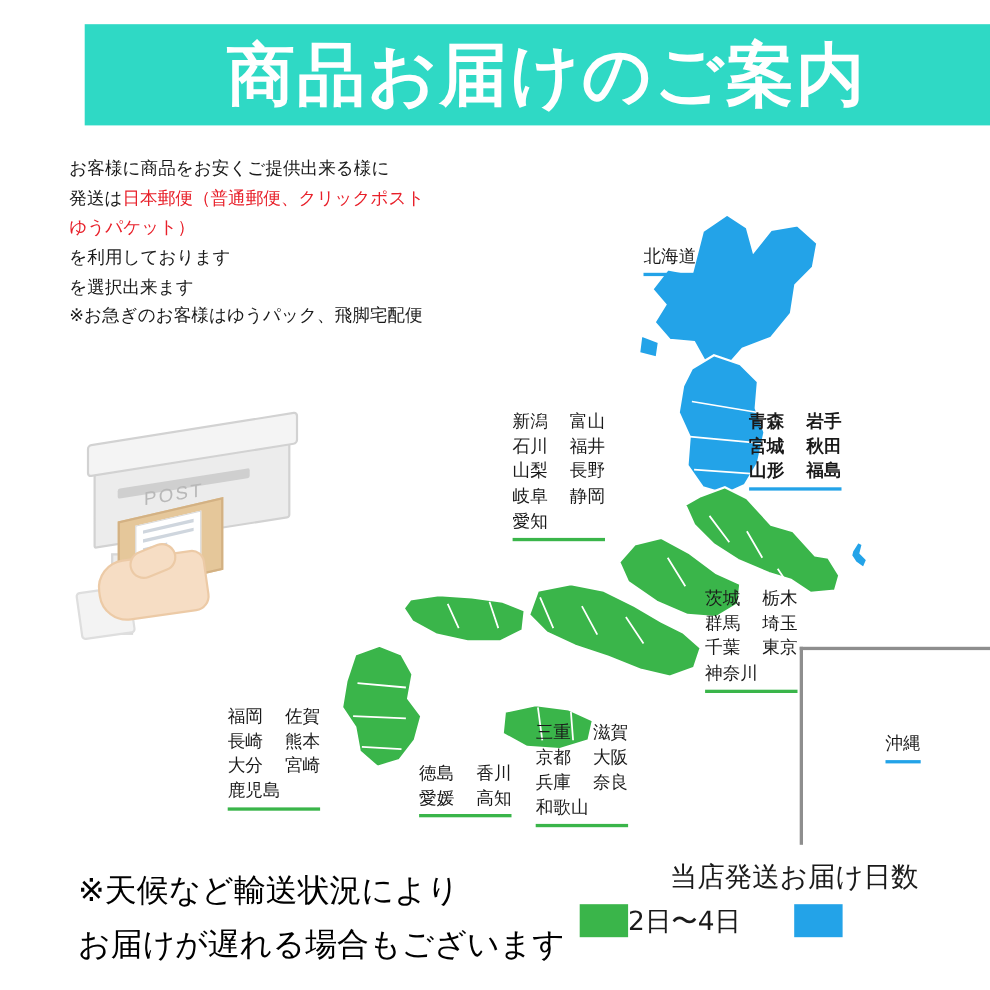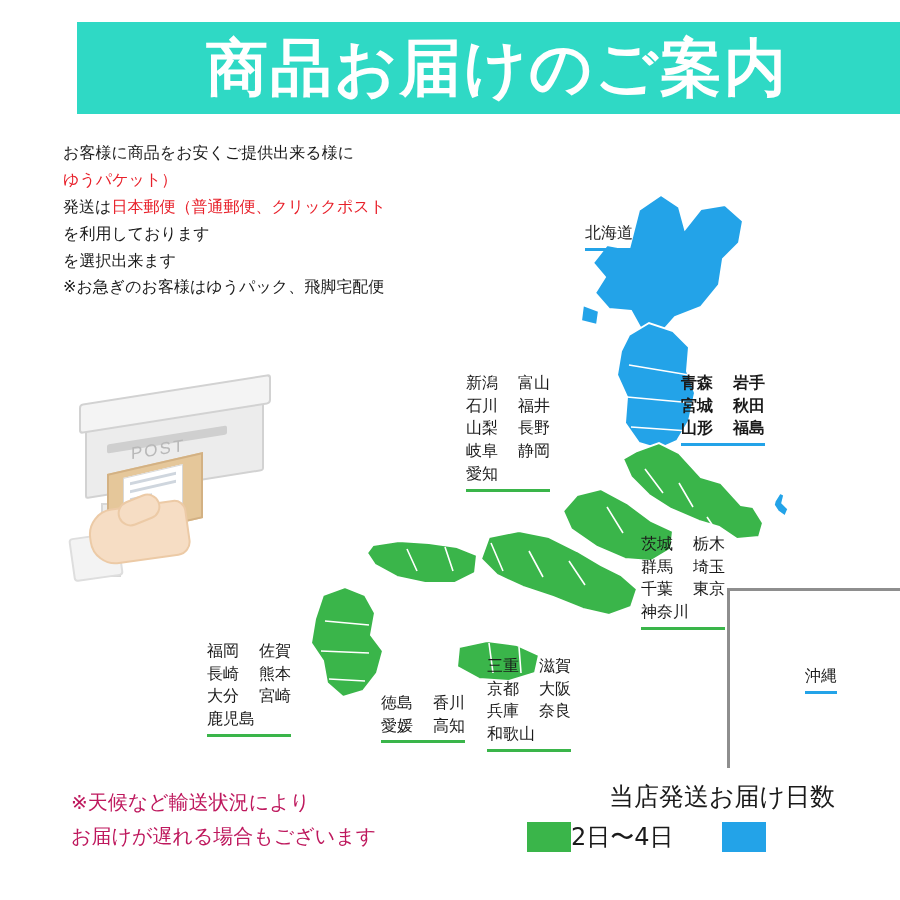--- a/index.html
+++ b/index.html
@@ -227,22 +227,22 @@
   }
 
   
   .footer-note {
     position: absolute;
     left: 24px;
     top: 785px;
     width: 470px;
   }
   .footer-note .fl {
-    font-size: 20px;
-    color: #be185d;
+    font-size: 29px;
+    color: #000000;
     line-height: 1.7;
     white-space: nowrap;
   }
   .legend {
     position: absolute;
     left: 480px;
     top: 780px;
     width: 390px;
   }
   .legend-title {
@@ -277,22 +277,22 @@
 <body>
 
 <div id="page">
 
   <div class="header-band">
     <div class="header-title">商品お届けのご案内</div>
   </div>
 
   <div class="intro">
     <div class="intro-line">お客様に商品をお安くご提供出来る様に</div>
+    <div class="intro-line"><span>発送は</span><span class="hl">日本郵便（普通郵便、クリックポスト</span></div>
     <div class="intro-line"><span class="hl">ゆうパケット）</span></div>
-    <div class="intro-line"><span>発送は</span><span class="hl">日本郵便（普通郵便、クリックポスト</span></div>
     <div class="intro-line">を利用しております</div>
     <div class="intro-line">を選択出来ます</div>
     <div class="intro-line">※お急ぎのお客様はゆうパック、飛脚宅配便</div>
   </div>
 
   <div class="postbox">
     <div class="pb-leg"></div>
     <div class="pb-body"></div>
     <div class="pb-top"></div>
     <div class="pb-slot"></div>

